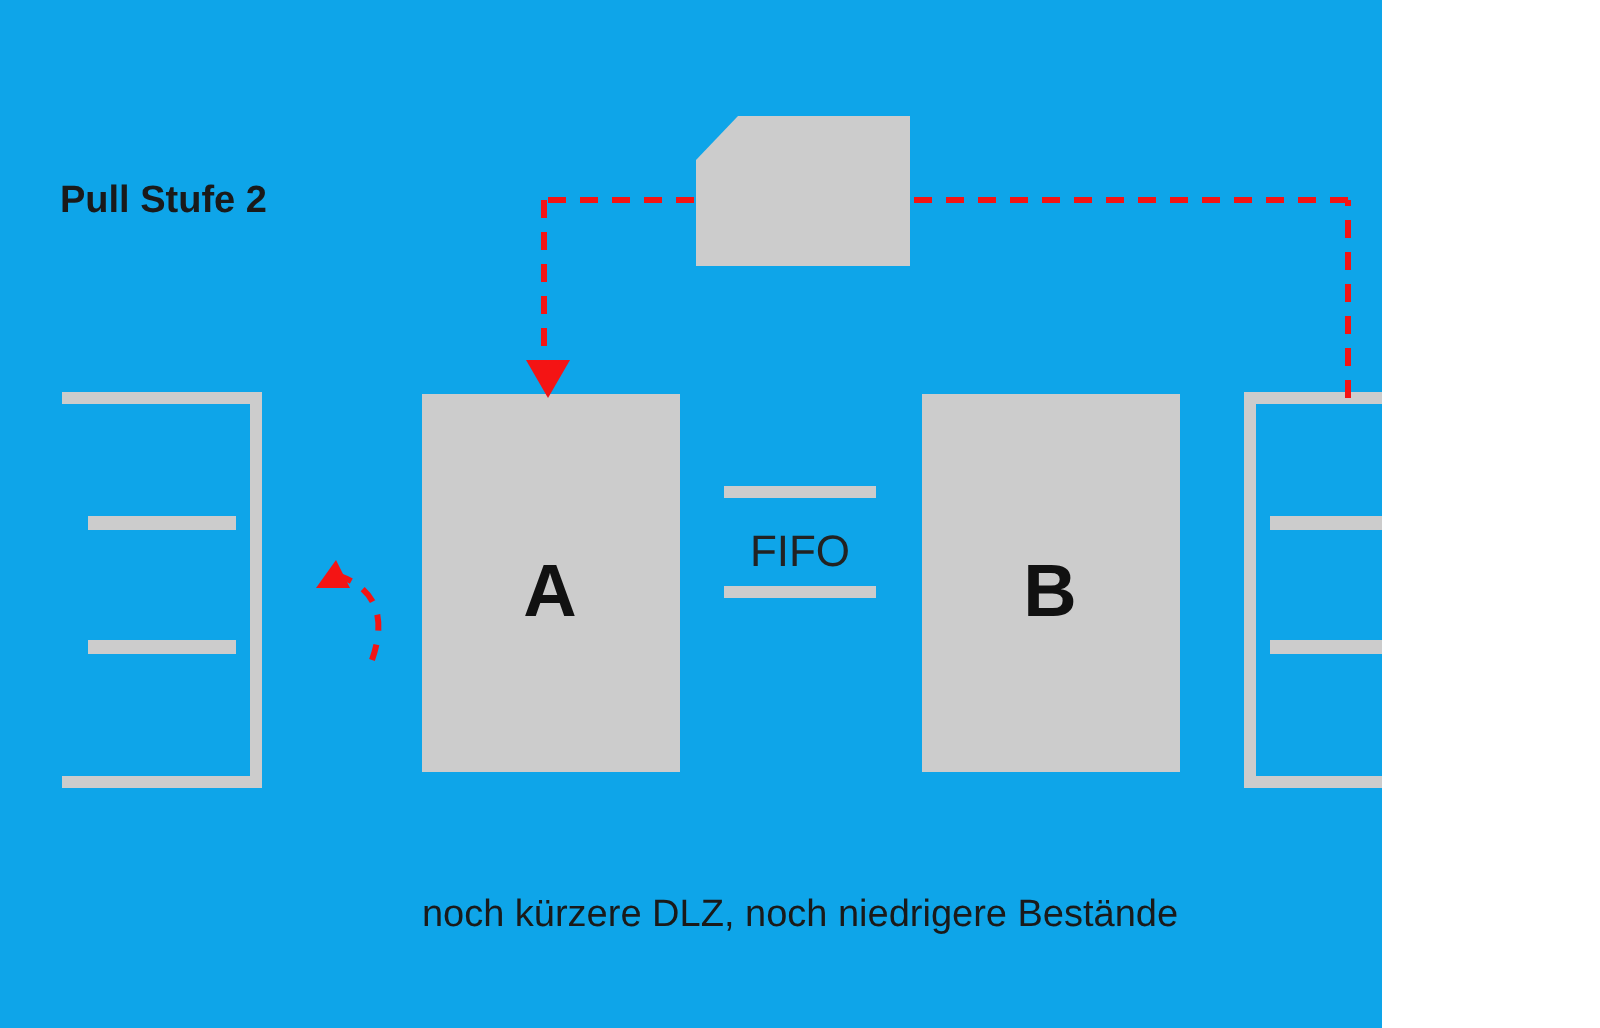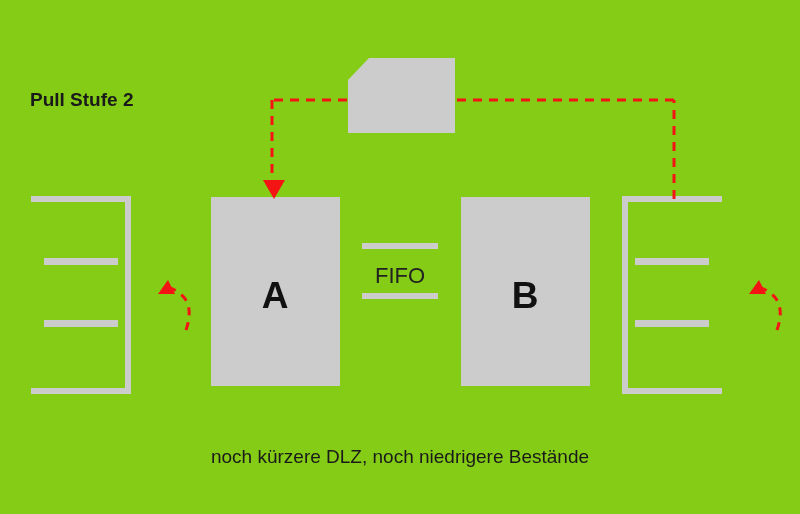--- a/index.html
+++ b/index.html
@@ -5,23 +5,23 @@
   html, body {
     margin: 0;
     padding: 0;
     background: #ffffff;
   }
   body {
     font-family: "Liberation Sans", sans-serif;
   }
   #stage {
     position: relative;
-    width: 800px;
+    width: 691px;
     height: 514px;
-    background: #84cc16;
+    background: #0ea5e9;
     overflow: hidden;
   }
   #diagram-svg {
     position: absolute;
     left: 0;
     top: 0;
     width: 800px;
     height: 514px;
   }
   .svg-label {

